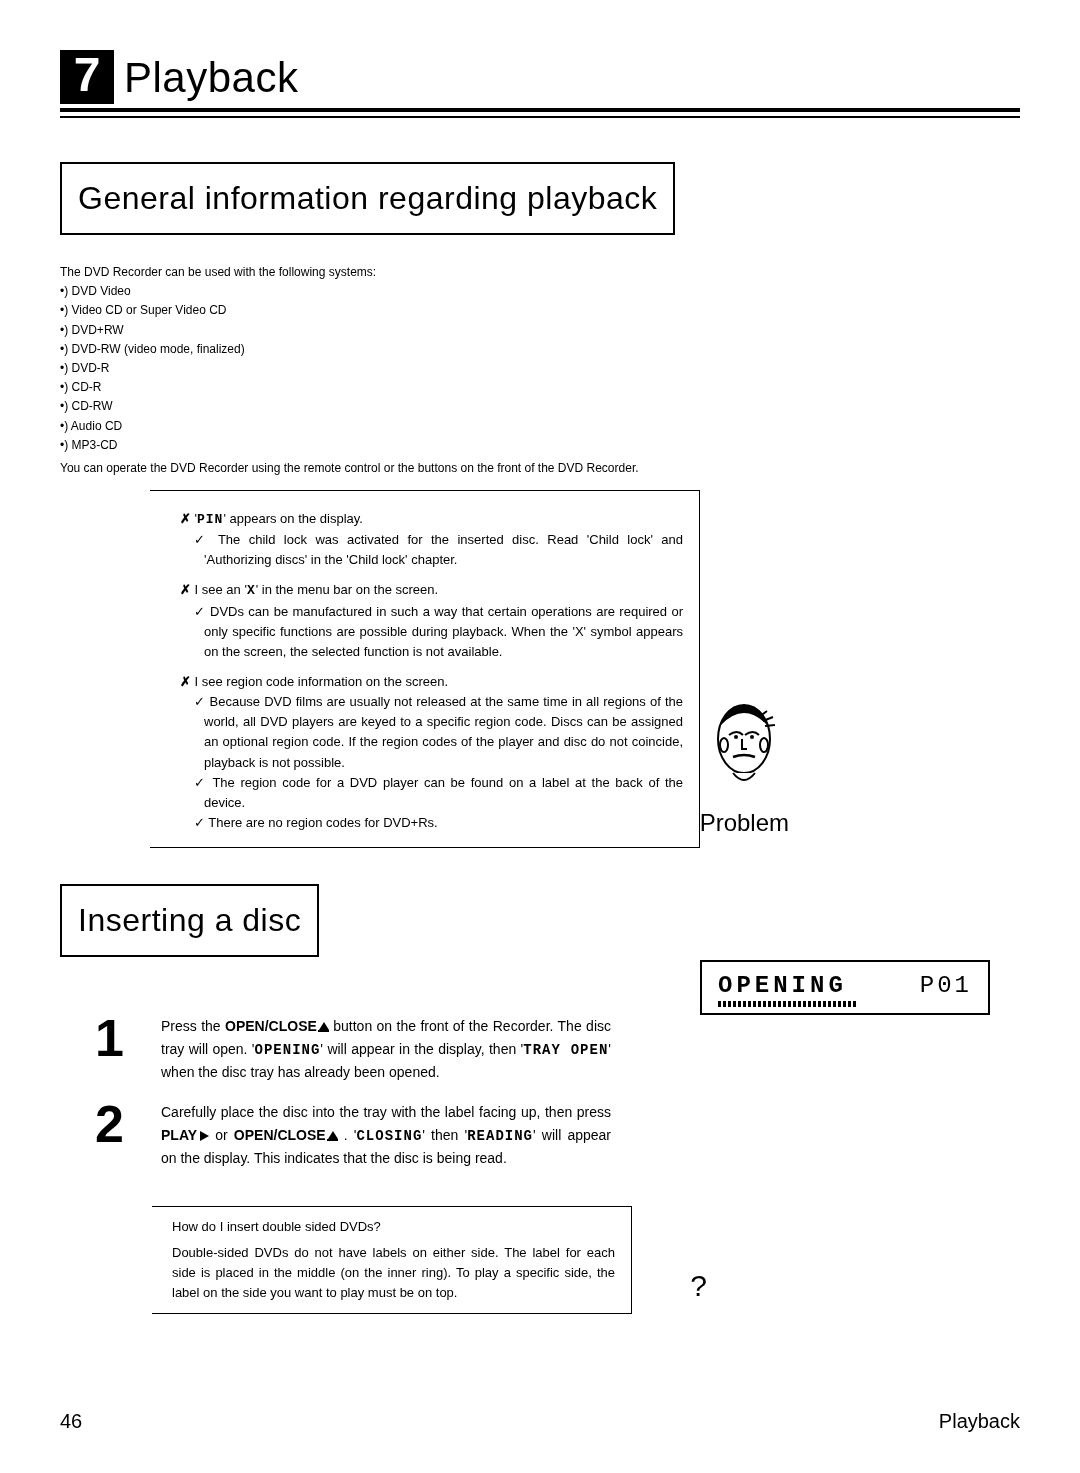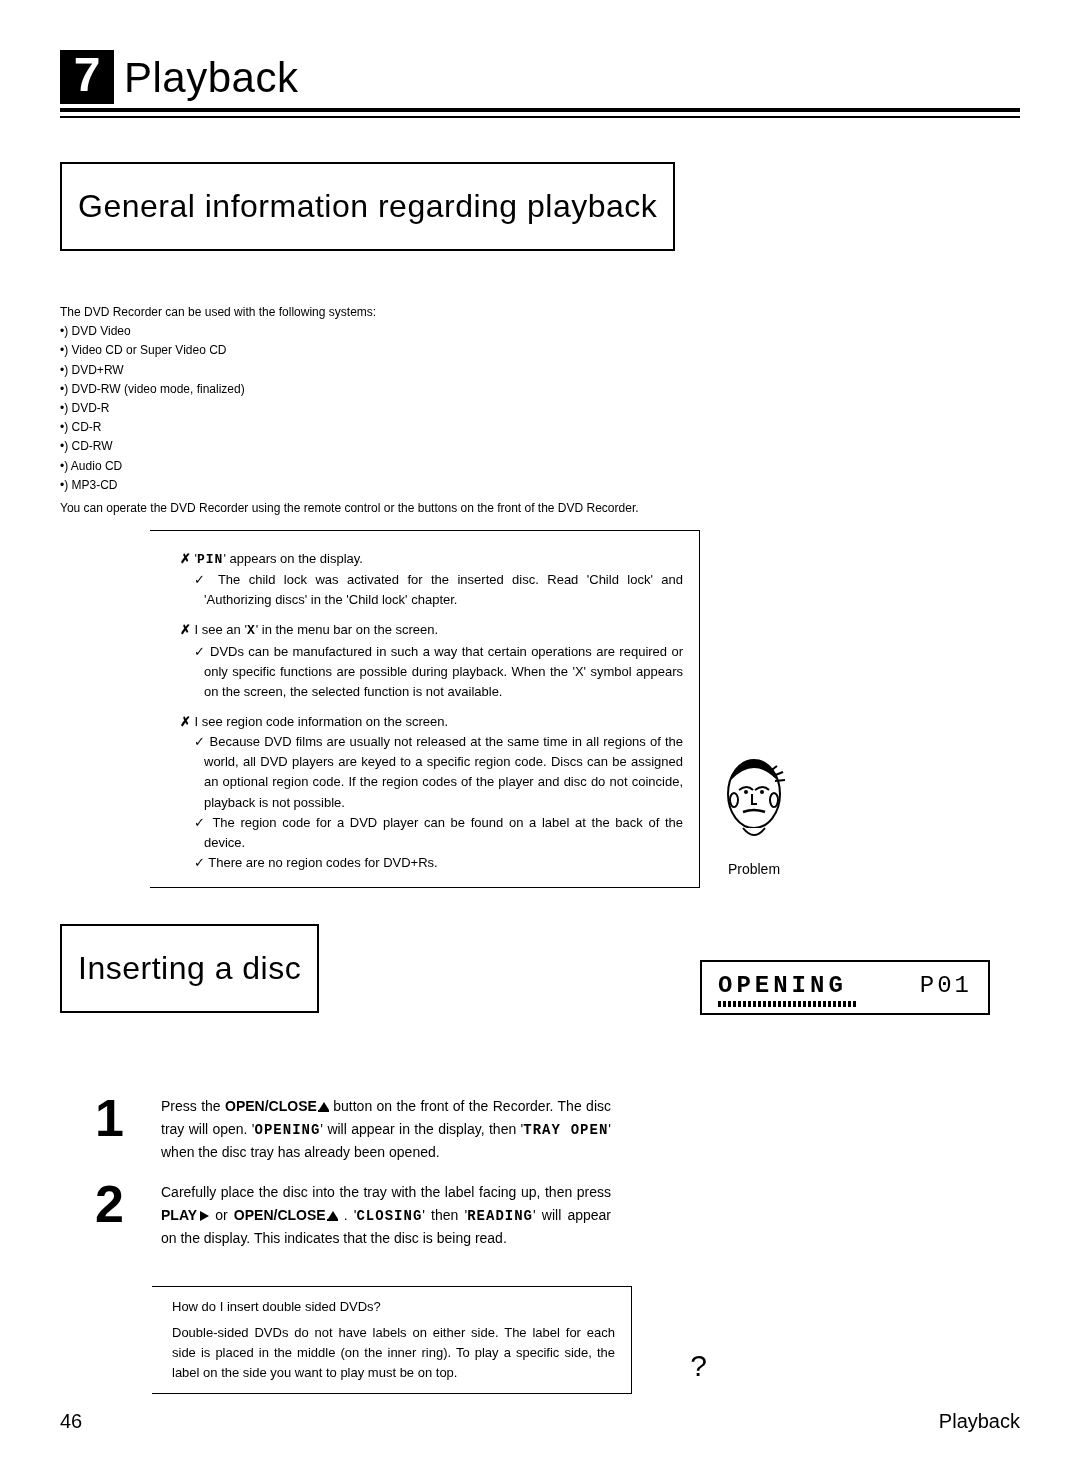--- a/index.html
+++ b/index.html
@@ -29,23 +29,23 @@
   }
   .chapter-badge {
     width: 54px; height: 54px; background: #000; color: #fff;
     font-size: 48px; font-weight: 900; line-height: 50px; text-align: center;
     margin-bottom: -2px;
   }
   .chapter-title { font-size: 42px; font-weight: 400; letter-spacing: 0.5px; }
   .section-heading {
     border: 2px solid #000;
     font-size: 32px;
-    padding: 24px 16px;
+    padding: 16px 16px;
     display: inline-block;
-    margin-bottom: 52px;
+    margin-bottom: 28px;
     letter-spacing: 0.5px;
     text-align: right;
   }
   .intro-text { font-size: 12px; line-height: 1.6; margin-bottom: 12px; max-width: 600px; }
   .intro-text .bullet { margin-left: 0; }
   .problem-box {
     border: 1.5px solid #000;
     border-left: none;
     padding: 14px 16px 14px 30px;
     font-size: 13px;
@@ -57,21 +57,21 @@
   }
   .problem-aside {
     position: absolute;
     right: -90px;
     bottom: 6px;
     text-align: center;
   }
   .problem-face {
     width: 70px; height: 95px;
   }
-  .problem-label { font-size: 14px; margin-top: 8px; }
+  .problem-label { font-size: 24px; margin-top: 8px; }
   .prob-q { margin-top: 10px; }
   .prob-q::before { content: "✗ "; font-weight: bold; }
   .prob-a { margin-left: 14px; text-indent: -10px; padding-left: 10px; text-align: justify; }
   .prob-a::before { content: "✓ "; }
   .seg7 { font-family: "Courier New", monospace; letter-spacing: 1px; font-weight: 600; font-style: normal;}
   .step-row { display: flex; gap: 20px; margin-bottom: 18px; margin-left: 35px; }
   .step-num { font-size: 52px; font-weight: 900; width: 46px; line-height: 0.9; }
   .step-text { font-size: 14px; line-height: 1.6; width: 450px; text-align: justify; }
   .display-box {
     position: absolute;

